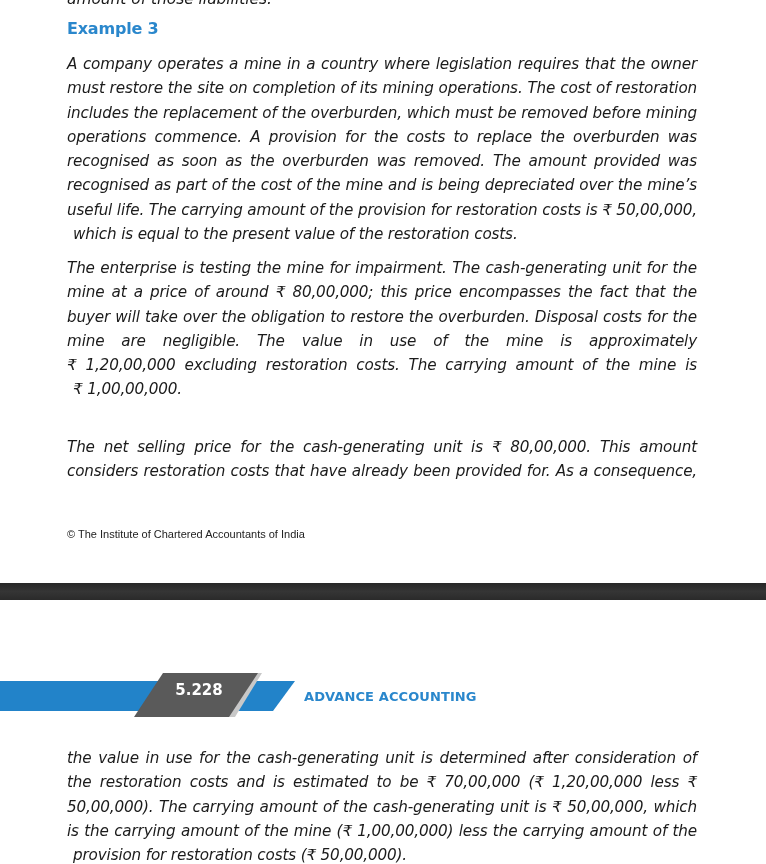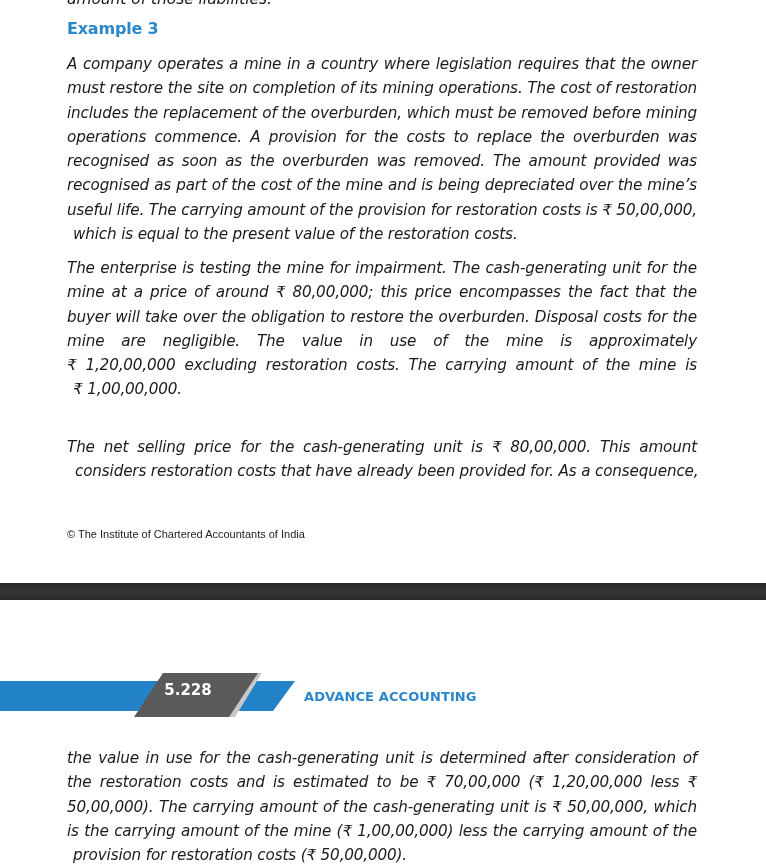--- a/index.html
+++ b/index.html
@@ -42,21 +42,21 @@
     font-family: "Liberation Sans", sans-serif; font-size: 11px; color: #222;
   }
 
   .divider {
     position: absolute; left: 0; top: 583px; width: 766px; height: 17px;
     background: linear-gradient(#272727, #353535 50%, #2a2a2a);
   }
 
   .hdr-svg { position: absolute; left: 0; top: 70px; }
   .page-num {
-    position: absolute; left: 152px; top: 81px; width: 72px; text-align: center;
+    position: absolute; left: 163px; top: 81px; width: 72px; text-align: center;
     font-family: "DejaVu Sans", sans-serif; font-weight: bold; font-size: 15px; color: #ffffff;
   }
   .section-title {
     position: absolute; left: 304px; top: 89px;
     font-family: "DejaVu Sans", sans-serif; font-weight: bold; font-size: 13px; color: #2a87cc;
     letter-spacing: 0.1px;
   }
   #p4 { top: 146px; }
 </style>
 </head>
@@ -81,21 +81,21 @@
     <span class="ln" style="white-space: nowrap;">The enterprise is testing the mine for impairment. The cash-generating unit for the</span>
     <span class="ln" style="white-space: nowrap;">mine at a price of around ₹ 80,00,000; this price encompasses the fact that the</span>
     <span class="ln" style="white-space: nowrap;">buyer will take over the obligation to restore the overburden. Disposal costs for the</span>
     <span class="ln" style="white-space: nowrap;">mine are negligible. The value in use of the mine is approximately</span>
     <span class="ln" style="white-space: nowrap;">₹ 1,20,00,000 excluding restoration costs. The carrying amount of the mine is</span>
     <span class="ln last" style="white-space: nowrap;">₹ 1,00,00,000.</span>
   </div>
 
   <div class="para" id="p3">
     <span class="ln" style="white-space: nowrap;">The net selling price for the cash-generating unit is ₹ 80,00,000. This amount</span>
-    <span class="ln" style="white-space: nowrap; margin-left: 8px;">considers restoration costs that have already been provided for. As a consequence,</span>
+    <span class="ln" style="white-space: nowrap;">considers restoration costs that have already been provided for. As a consequence,</span>
   </div>
 
   <div class="footer">© The Institute of Chartered Accountants of India</div>
 </div>
 
 <div class="divider"></div>
 
 <div class="page" id="page-b">
   <svg class="hdr-svg" width="300" height="52" viewBox="0 0 300 52">
     <polygon points="0,11 295,11 273,41 0,41" fill="#2283c9"></polygon>

